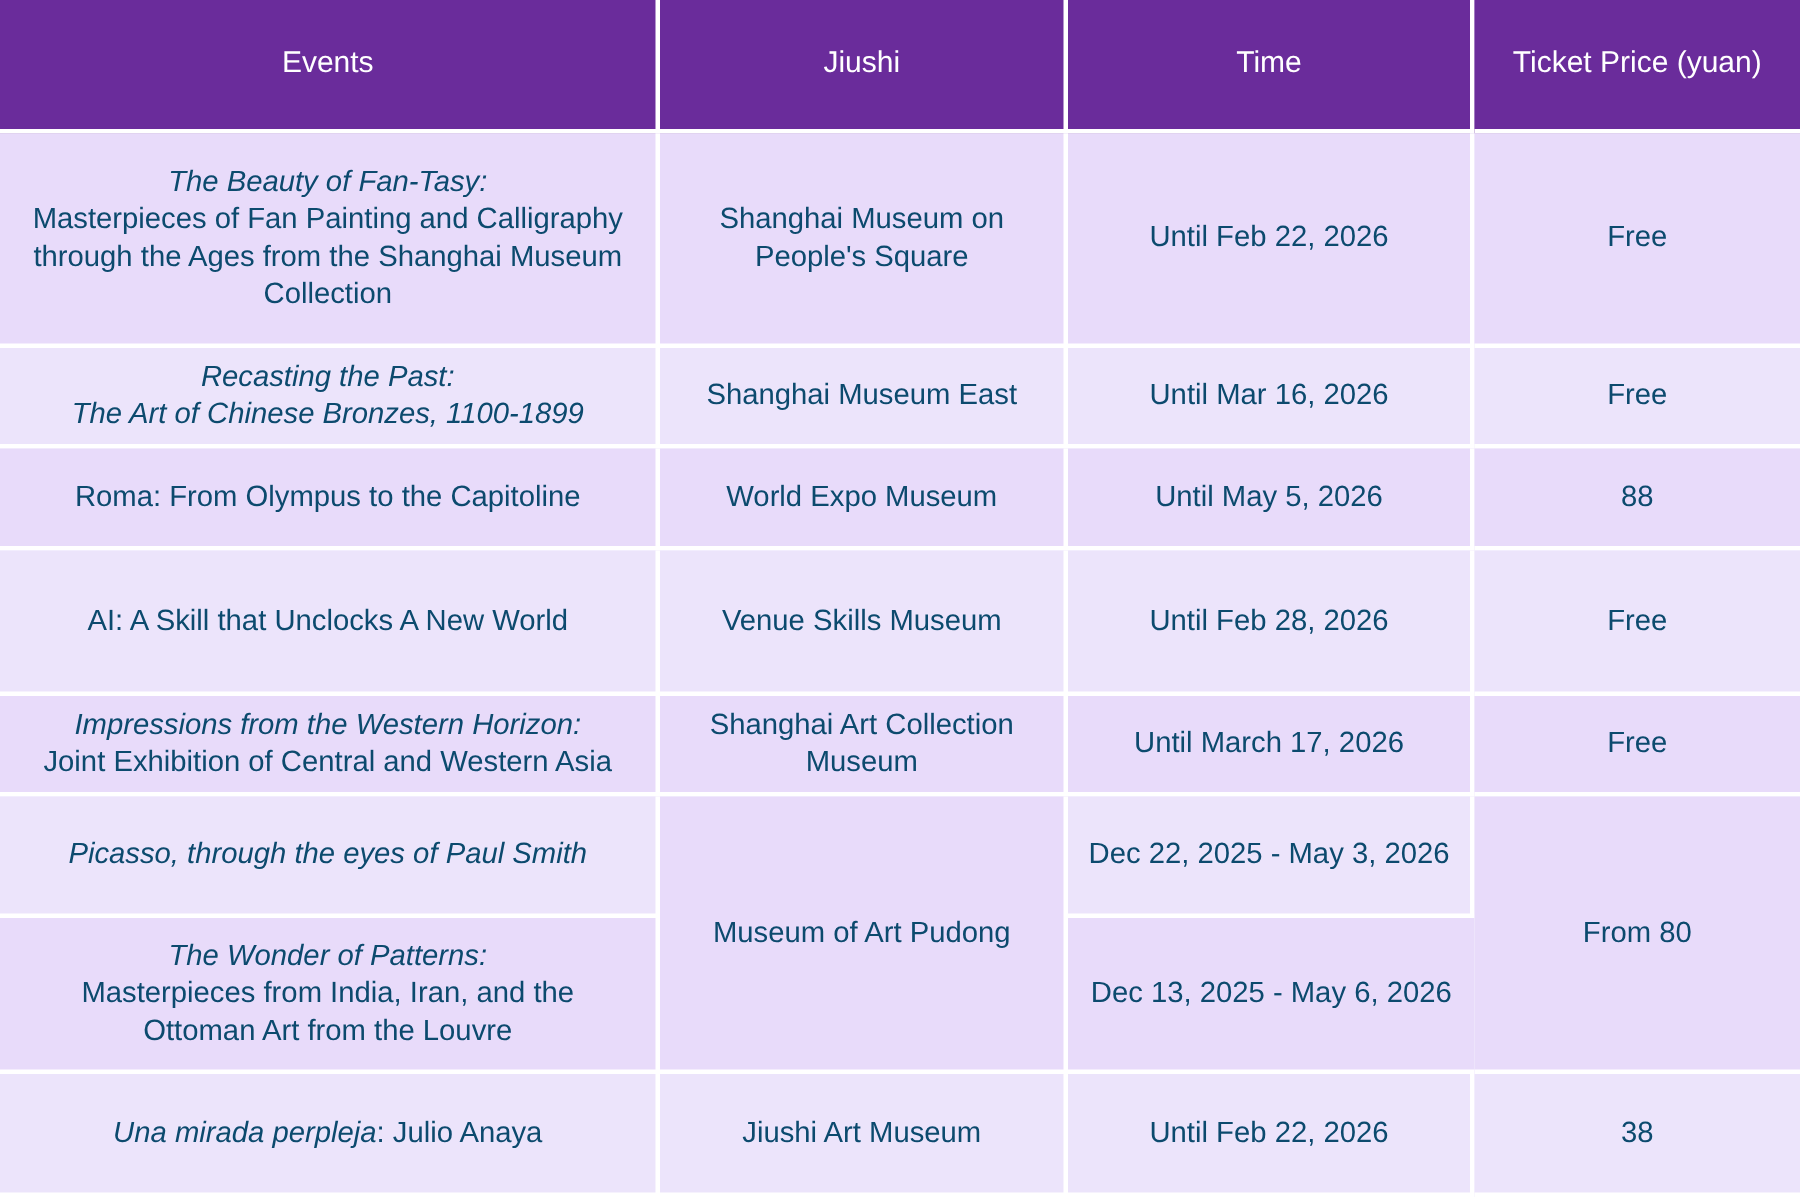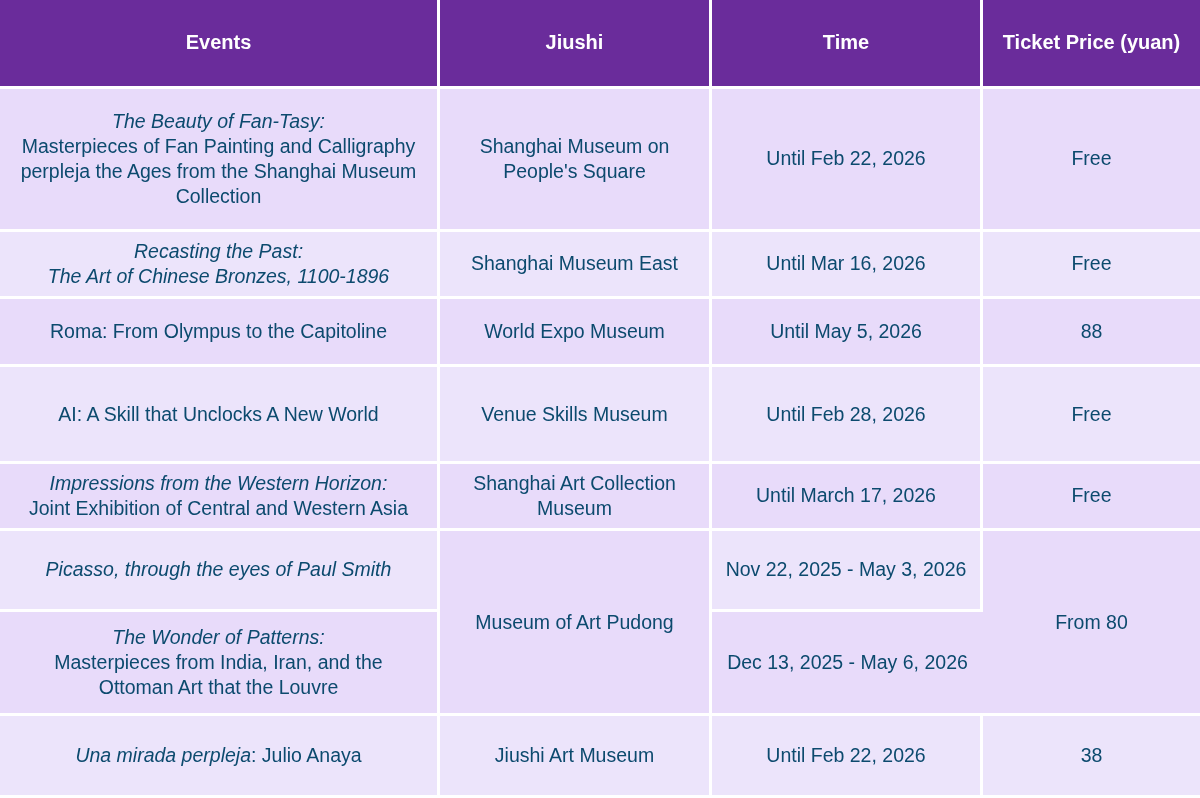--- a/index.html
+++ b/index.html
@@ -30,21 +30,21 @@
     padding: 6px 10px;
     line-height: 1.28;
   }
   .exhibitions-table th:last-child,
   .exhibitions-table td:last-child {
     border-right: none;
   }
   thead th {
     background: #6a2c9b;
     color: #ffffff;
-    font-weight: bold;
+    font-weight: normal;
     font-size: 20px;
     height: 74px;
     border-bottom: 3px solid #ffffff;
     margin-left: 32px;
   }
   tbody td {
     color: #0c4a6e;
     font-size: 19.5px;
   }
   tbody tr.row-odd td {
@@ -103,39 +103,39 @@
       <th>Ticket Price (yuan)</th>
     </tr>
   </thead>
   <tbody>
 
     <tr class="row-odd r1">
       <td>
         <span class="cell-lines">
           <span class="title-em">The Beauty of Fan-Tasy:</span>
           <span class="title-plain">Masterpieces of Fan Painting and Calligraphy</span>
-          <span class="title-plain">perpleja the Ages from the Shanghai Museum</span>
+          <span class="title-plain">through the Ages from the Shanghai Museum</span>
           <span class="title-plain">Collection</span>
         </span>
       </td>
       <td>
         <span class="cell-lines">
           <span>Shanghai Museum on</span>
           <span>People's Square</span>
         </span>
       </td>
       <td>Until Feb 22, 2026</td>
       <td>Free</td>
     </tr>
 
     <tr class="row-even r2">
       <td>
         <span class="cell-lines">
           <span class="title-em">Recasting the Past:</span>
-          <span class="title-em">The Art of Chinese Bronzes, 1100-1896</span>
+          <span class="title-em">The Art of Chinese Bronzes, 1100-1899</span>
         </span>
       </td>
       <td>Shanghai Museum East</td>
       <td>Until Mar 16, 2026</td>
       <td>Free</td>
     </tr>
 
     <tr class="row-odd r3">
       <td>Roma: From Olympus to the Capitoline</td>
       <td>World Expo Museum</td>
@@ -165,30 +165,30 @@
       </td>
       <td>Until March 17, 2026</td>
       <td>Free</td>
     </tr>
 
     <tr class="row-even r6">
       <td>
         <span class="title-em inline-title">Picasso, through the eyes of Paul Smith</span>
       </td>
       <td class="span-cell-a" rowspan="2">Museum of Art Pudong</td>
-      <td>Nov 22, 2025 - May 3, 2026</td>
+      <td>Dec 22, 2025 - May 3, 2026</td>
       <td class="span-cell-a" rowspan="2">From 80</td>
     </tr>
 
     <tr class="row-odd r7">
       <td>
         <span class="cell-lines">
           <span class="title-em">The Wonder of Patterns:</span>
           <span class="title-plain">Masterpieces from India, Iran, and the</span>
-          <span class="title-plain">Ottoman Art that the Louvre</span>
+          <span class="title-plain">Ottoman Art from the Louvre</span>
         </span>
       </td>
       <td>Dec 13, 2025 - May 6, 2026</td>
     </tr>
 
     <tr class="row-even r8">
       <td>
         <span class="title-em">Una mirada perpleja</span><span class="title-plain">: Julio Anaya</span>
       </td>
       <td>Jiushi Art Museum</td>

